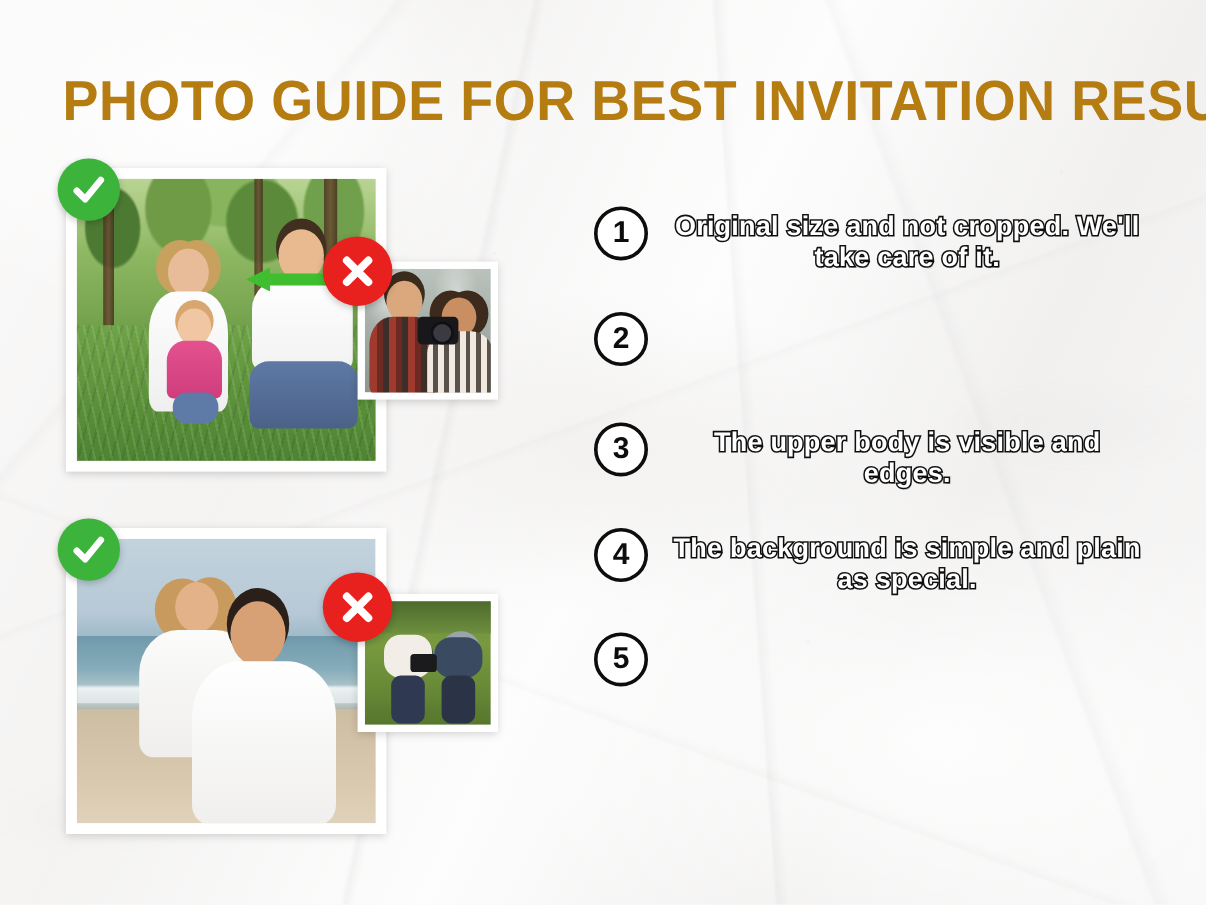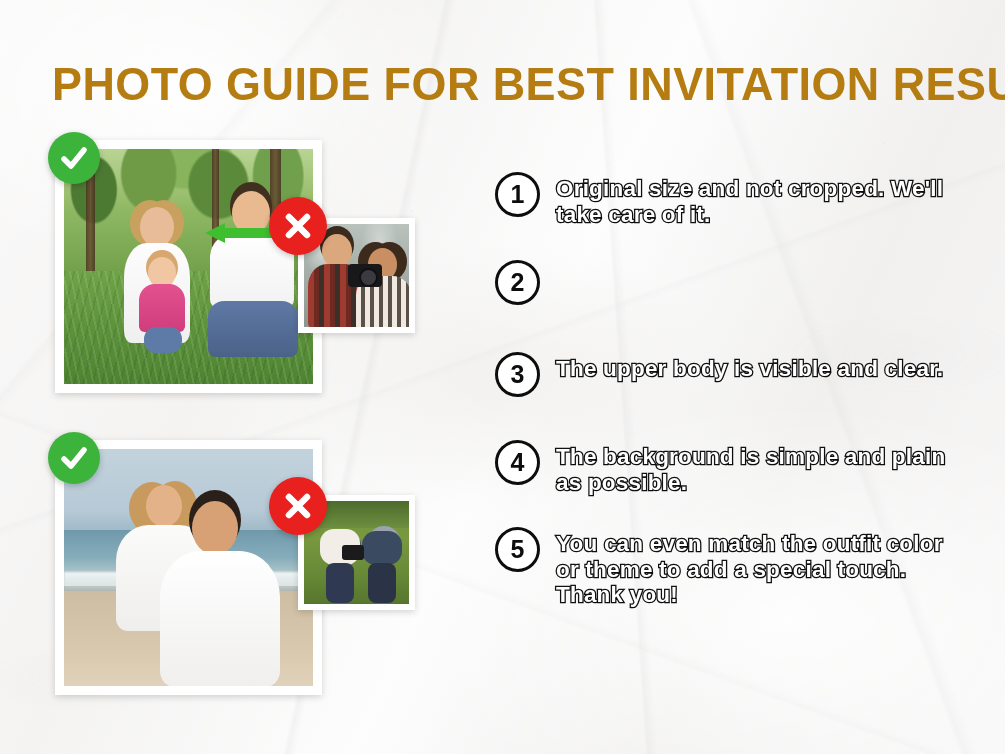--- a/index.html
+++ b/index.html
@@ -221,20 +221,21 @@
     font-weight: bold;
     font-size: 22.5px;
     line-height: 1.14;
     letter-spacing: 0.2px;
     color: #ffffff;
     -webkit-text-stroke: 2.6px #111111;
     paint-order: stroke fill;
     text-shadow: 1px 1px 0 rgba(0,0,0,0.25);
     padding-top: 4px;
     max-width: 400px;
+    text-align: center;
   }
 
   #item-1 { top: 0px;   }
   #item-2 { top: 88px;  }
   #item-3 { top: 180px; }
   #item-4 { top: 268px; }
   #item-5 { top: 355px; }
 </style>
 </head>
 <body>
@@ -377,27 +378,26 @@
       <div class="num">1</div>
       <div class="txt">Original size and not cropped. We'll take care of it.</div>
     </div>
 
     <div class="item" id="item-2">
       <div class="num">2</div>
     </div>
 
     <div class="item" id="item-3">
       <div class="num">3</div>
-      <div class="txt">The upper body is visible and clear.</div>
+      <div class="txt">The upper body is visible and edges.</div>
     </div>
 
     <div class="item" id="item-4">
       <div class="num">4</div>
-      <div class="txt">The background is simple and plain as possible.</div>
+      <div class="txt">The background is simple and plain as special.</div>
     </div>
 
     <div class="item" id="item-5">
       <div class="num">5</div>
-      <div class="txt">You can even match the outfit color or theme to add a special touch. Thank you!</div>
     </div>
 
   </div>
 </div>
 
 </body></html>

